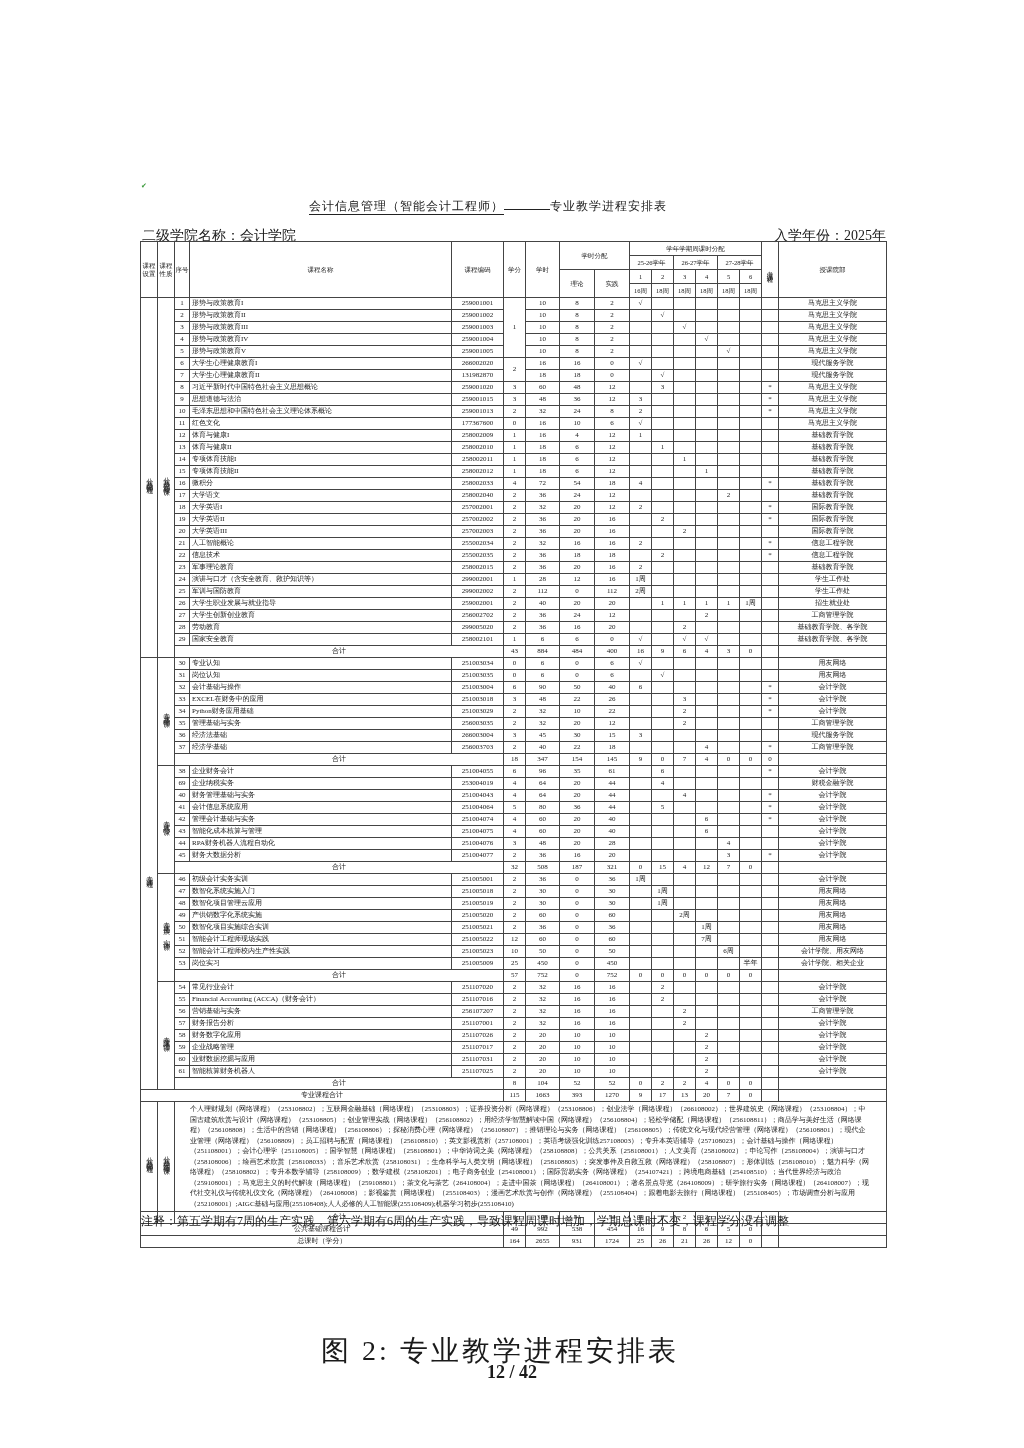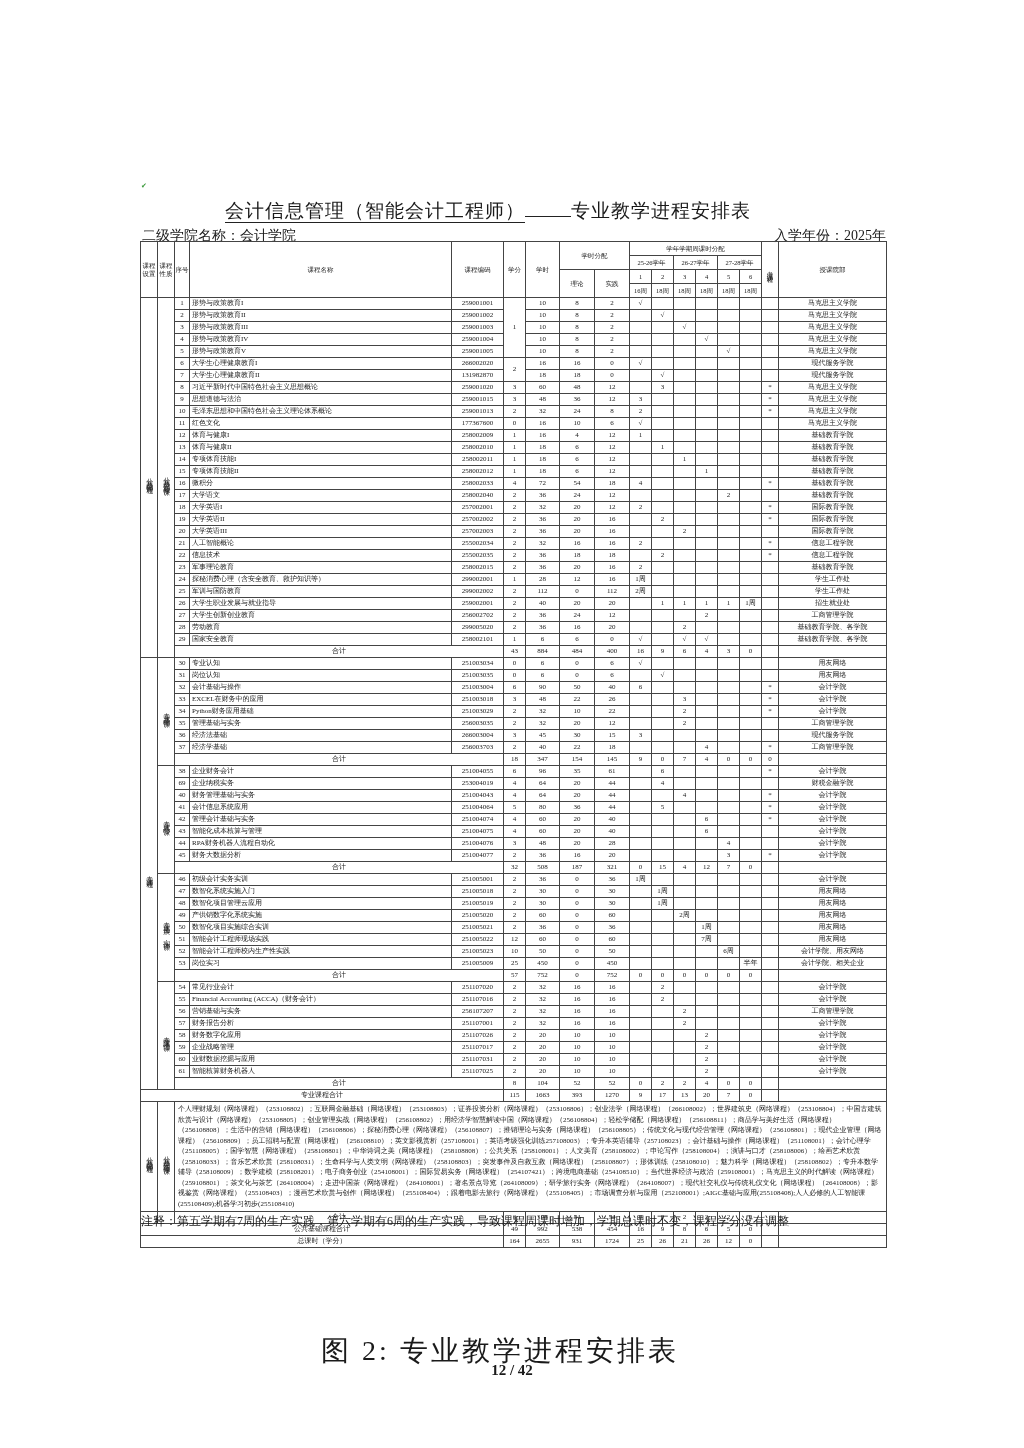--- a/index.html
+++ b/index.html
@@ -1,21 +1,21 @@
 <!DOCTYPE html>
 <html><head>
 <meta charset="utf-8">
 <style>
   html,body{margin:0;padding:0;}
   body{
     width:1024px;height:1448px;background:#ffffff;color:#1a1a1a;
     font-family:"Liberation Serif","DejaVu Serif",serif;position:relative;overflow:hidden;
   }
   .green-mark{position:absolute;left:141px;top:182px;font-size:7px;color:#3c9a3c;}
-  .title{position:absolute;top:198px;left:0;width:976px;text-align:center;font-size:19px;letter-spacing:1px;white-space:nowrap;}
+  .title{position:absolute;top:198px;left:0;width:976px;text-align:center;font-size:12px;letter-spacing:1px;white-space:nowrap;}
   .title .u{border-bottom:1px solid #222;padding-bottom:1px;}
   .title .sp{display:inline-block;width:46px;}
   .subhead{position:absolute;top:227px;left:142px;width:744px;font-size:14px;}
   .subhead .left{float:left;}
   .subhead .right{float:right;}
   table.sched{
     position:absolute;left:140px;top:241px;width:746px;
     border-collapse:collapse;table-layout:fixed;
   }
   .sched th,.sched td{
@@ -25,25 +25,25 @@
   }
   .sched th{font-size:6.5px;padding:1px 0;}
   .sched td{white-space:nowrap;}
   .sched td.l{text-align:left;padding-left:2px;}
   .sched td.v,.sched th.v{
     writing-mode:vertical-rl;text-orientation:upright;
     letter-spacing:2px;white-space:normal;padding:2px 0;
   }
   .sched td.e{
     white-space:normal;text-align:left;font-size:7px;line-height:10.5px;
-    padding:2px 3px;height:auto;
+    padding:2px 15px;height:auto;
   }
   .note{position:absolute;top:1213px;left:141px;width:760px;font-size:12px;}
   .caption{position:absolute;top:1332px;left:0;width:1000px;text-align:center;font-size:28px;letter-spacing:3px;}
-  .pageno{position:absolute;top:1362px;left:0;width:1024px;text-align:center;font-size:15px;font-weight:bold;}
+  .pageno{position:absolute;top:1362px;left:0;width:1024px;text-align:center;font-size:18px;font-weight:bold;}
 </style>
 </head>
 <body>
 
 <div class="green-mark">✔</div>
 
 <div class="title">
   <span class="u">会计信息管理（智能会计工程师）</span><span class="u sp"></span><span>专业教学进程安排表</span>
 </div>
 
@@ -494,21 +494,21 @@
         <td></td>
         <td></td>
         <td></td>
         <td></td>
         <td></td>
         <td></td>
         <td>基础教育学院</td>
       </tr>
       <tr>
         <td>24</td>
-        <td class="l">探秘消费心理（含安全教育、救护知识等）</td>
+        <td class="l">演讲与口才（含安全教育、救护知识等）</td>
         <td>299002001</td>
         <td>1</td>
         <td>28</td>
         <td>12</td>
         <td>16</td>
         <td>1周</td>
         <td></td>
         <td></td>
         <td></td>
         <td></td>

